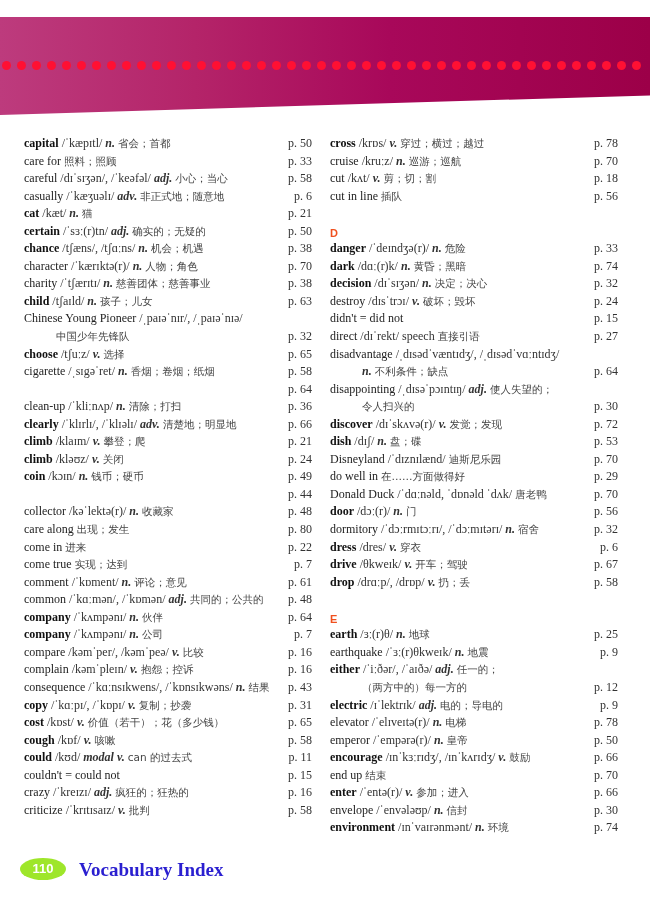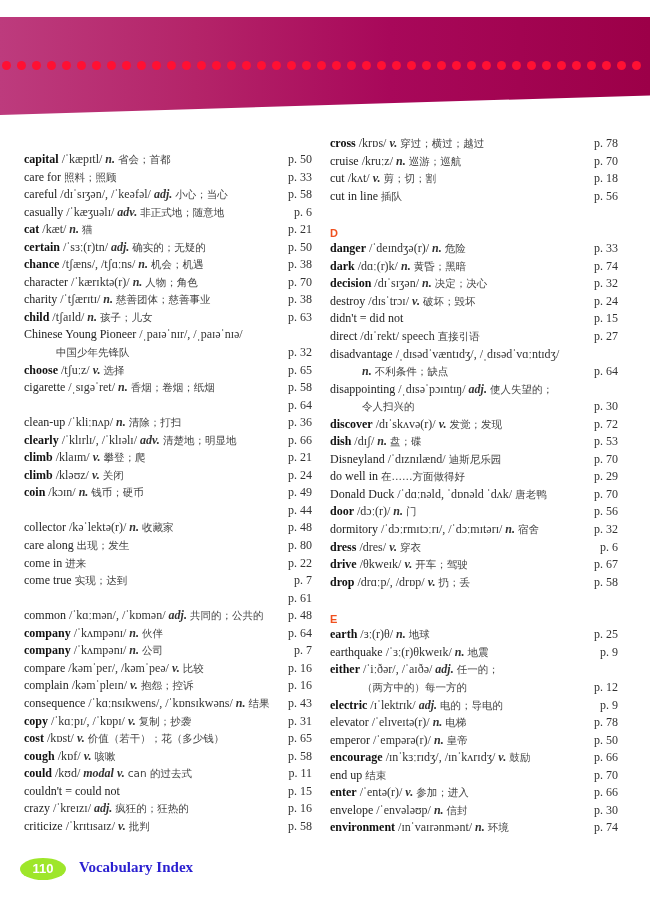--- a/index.html
+++ b/index.html
@@ -13,21 +13,21 @@
     position: absolute; left: 0; top: 17px; width: 650px; height: 98px;
     background: linear-gradient(90deg, #bd3b7d 0%, #b42469 30%, #a8085a 60%, #9c0048 100%);
     clip-path: polygon(0 0, 100% 0, 100% 80%, 0 100%);
   }
   .dot-row { position: absolute; left: 0; top: 61px; width: 650px; height: 10px; }
   .dot {
     position: absolute; width: 9px; height: 9px; border-radius: 50%;
     background: #ff1033;
   }
   .col { position: absolute; top: 135px; }
-  .col-left { left: 24px; width: 288px; margin-top: 16px; }
+  .col-left { left: 24px; width: 288px; }
   .col-right { left: 330px; width: 288px; }
   .row {
     position: relative; height: 17.55px; line-height: 17.55px;
     font-size: 12px; white-space: nowrap;
   }
   .row .text { position: absolute; left: 0; top: 0; }
   .row.cont .text { left: 32px; }
   .row .page { position: absolute; right: 0; top: 0; font-size: 12px; color: #333; }
   .hw { font-weight: bold; color: #111; }
   .ph { color: #333; }
@@ -41,21 +41,21 @@
   }
   .footer { position: absolute; left: 20px; top: 858px; height: 22px; }
   .page-badge {
     position: absolute; left: 0; top: 0; width: 46px; height: 22px;
     border-radius: 50%; background: #9ee62a;
     color: #ffffff; font-family: "Liberation Sans", sans-serif; font-weight: bold;
     font-size: 13px; line-height: 22px; text-align: center;
   }
   .footer-title {
     position: absolute; left: 59px; top: 1px; white-space: nowrap;
-    font-family: "Liberation Serif", serif; font-weight: bold; font-size: 15px;
+    font-family: "Liberation Serif", serif; font-weight: bold; font-size: 19px;
     color: #2a1fd0;
   }
 </style>
 </head>
 <body>
 
 <div class="header-band"></div>
 <div class="dot-row" id="dot-row">
     <span class="dot" style="left: 2px; background: rgb(255, 16, 51);"></span>
     <span class="dot" style="left: 17px; background: rgb(255, 16, 51);"></span>
@@ -194,20 +194,21 @@
     </div>
     <div class="row">
       <span class="text"><span class="word">come in</span> <span class="zh">进来</span> </span>
       <span class="page">p. 22</span>
     </div>
     <div class="row">
       <span class="text"><span class="word">come true</span> <span class="zh">实现；达到</span> </span>
       <span class="page">p. 7</span>
     </div>
     <div class="row">
+      <span class="text"><span class="word">comment</span> <span class="ph">/ˈkɒment/</span> <span class="pos">n.</span> <span class="zh">评论；意见</span> </span>
       <span class="page">p. 61</span>
     </div>
     <div class="row">
       <span class="text"><span class="word">common</span> <span class="ph">/ˈkɑːmən/, /ˈkɒmən/</span> <span class="pos">adj.</span> <span class="zh">共同的；公共的</span> </span>
       <span class="page">p. 48</span>
     </div>
     <div class="row">
       <span class="text"><span class="hw">company</span> <span class="ph">/ˈkʌmpənɪ/</span> <span class="pos">n.</span> <span class="zh">伙伴</span> </span>
       <span class="page">p. 64</span>
     </div>

